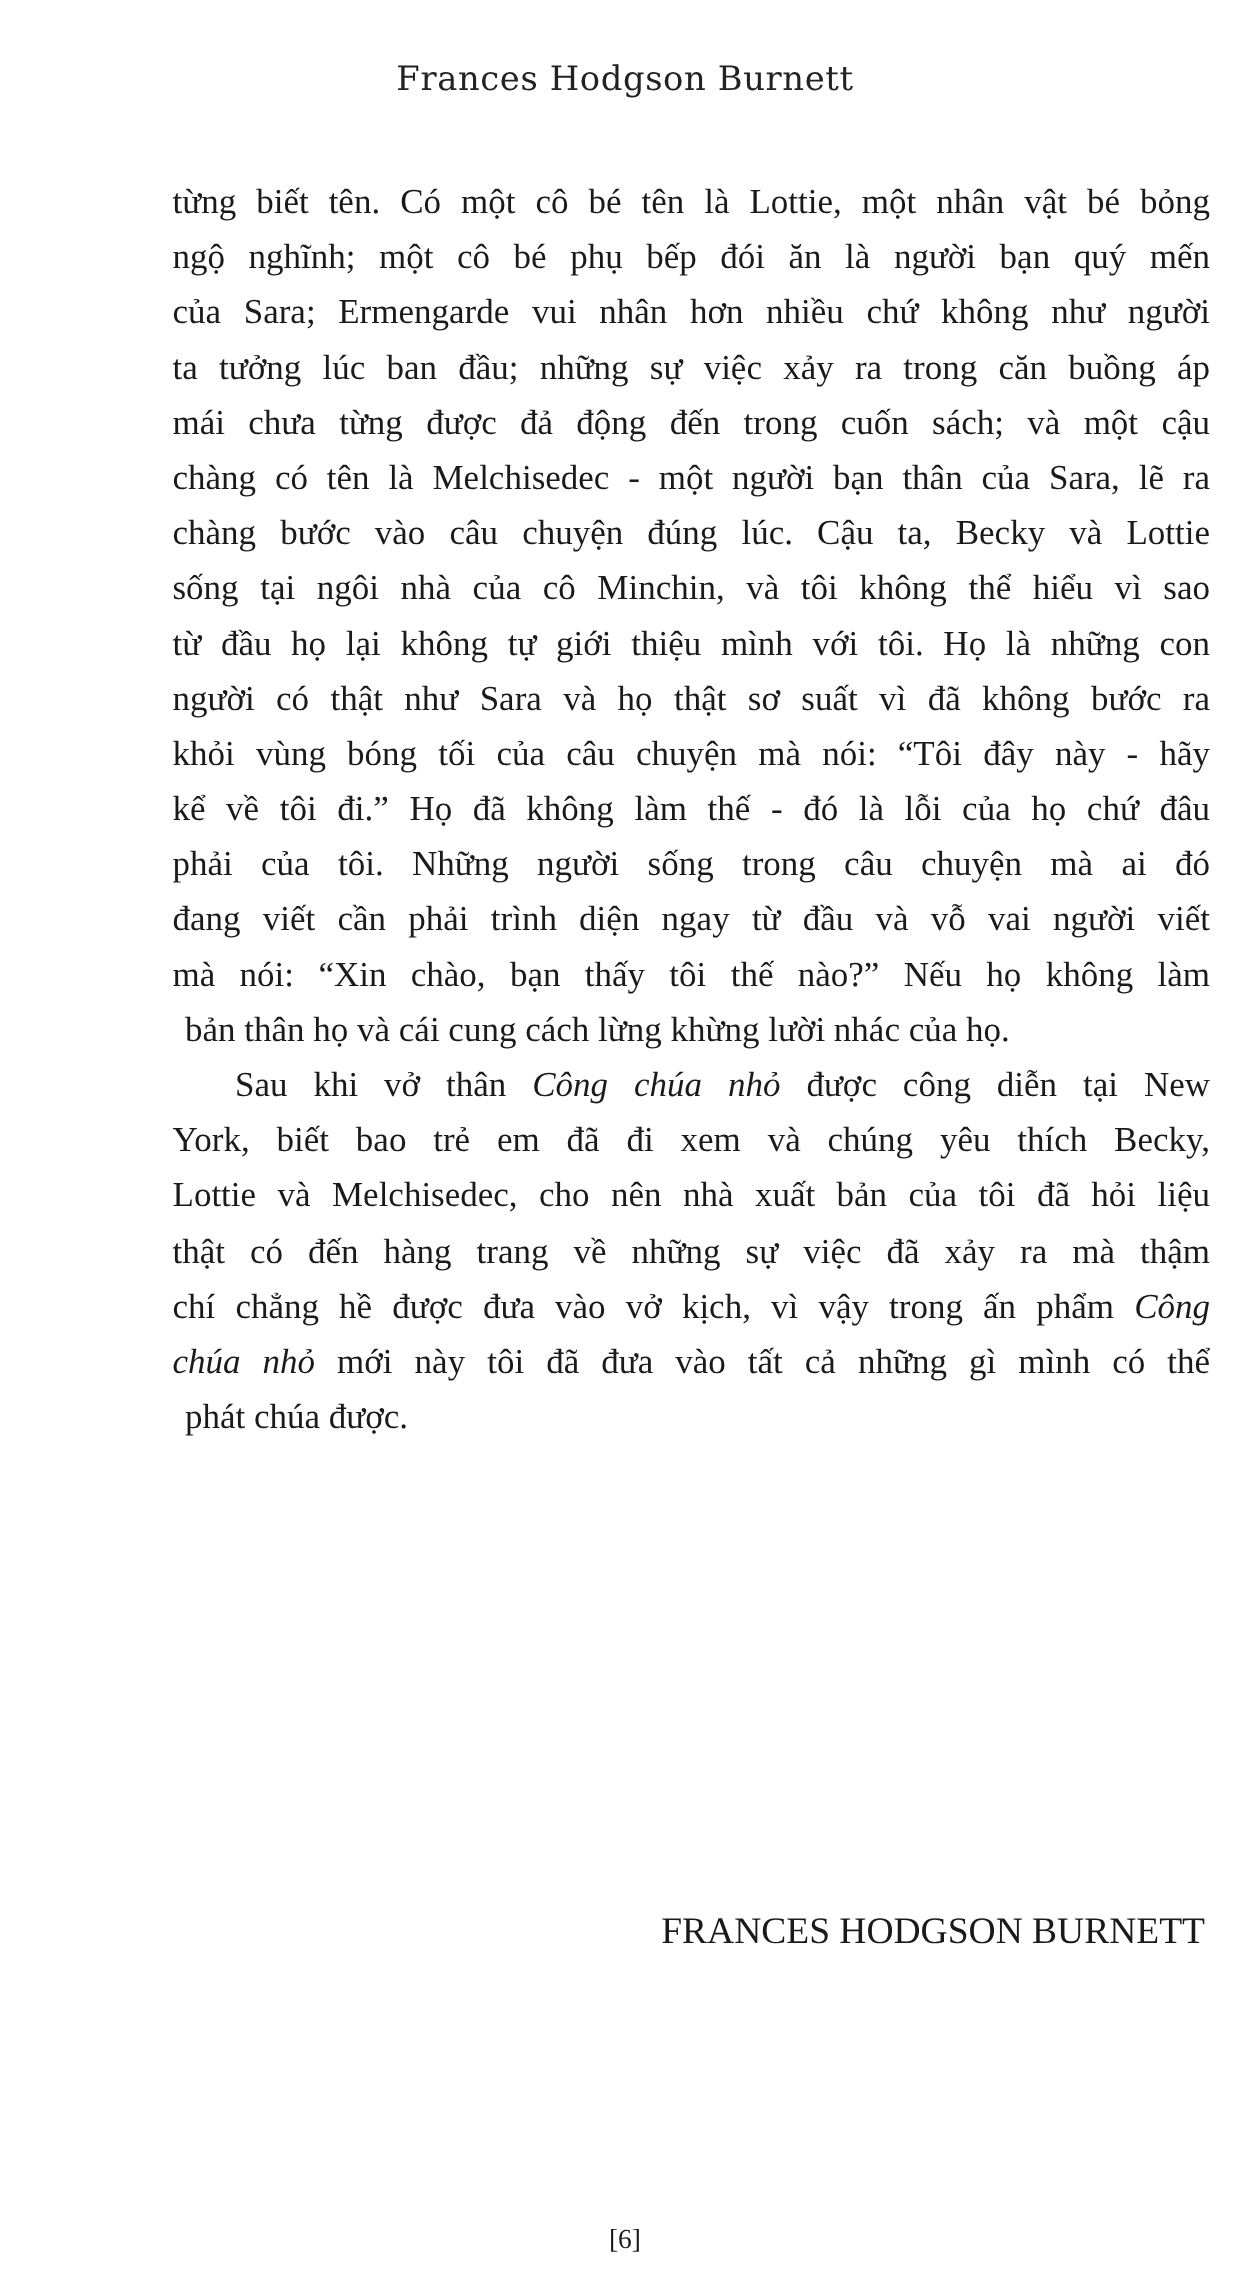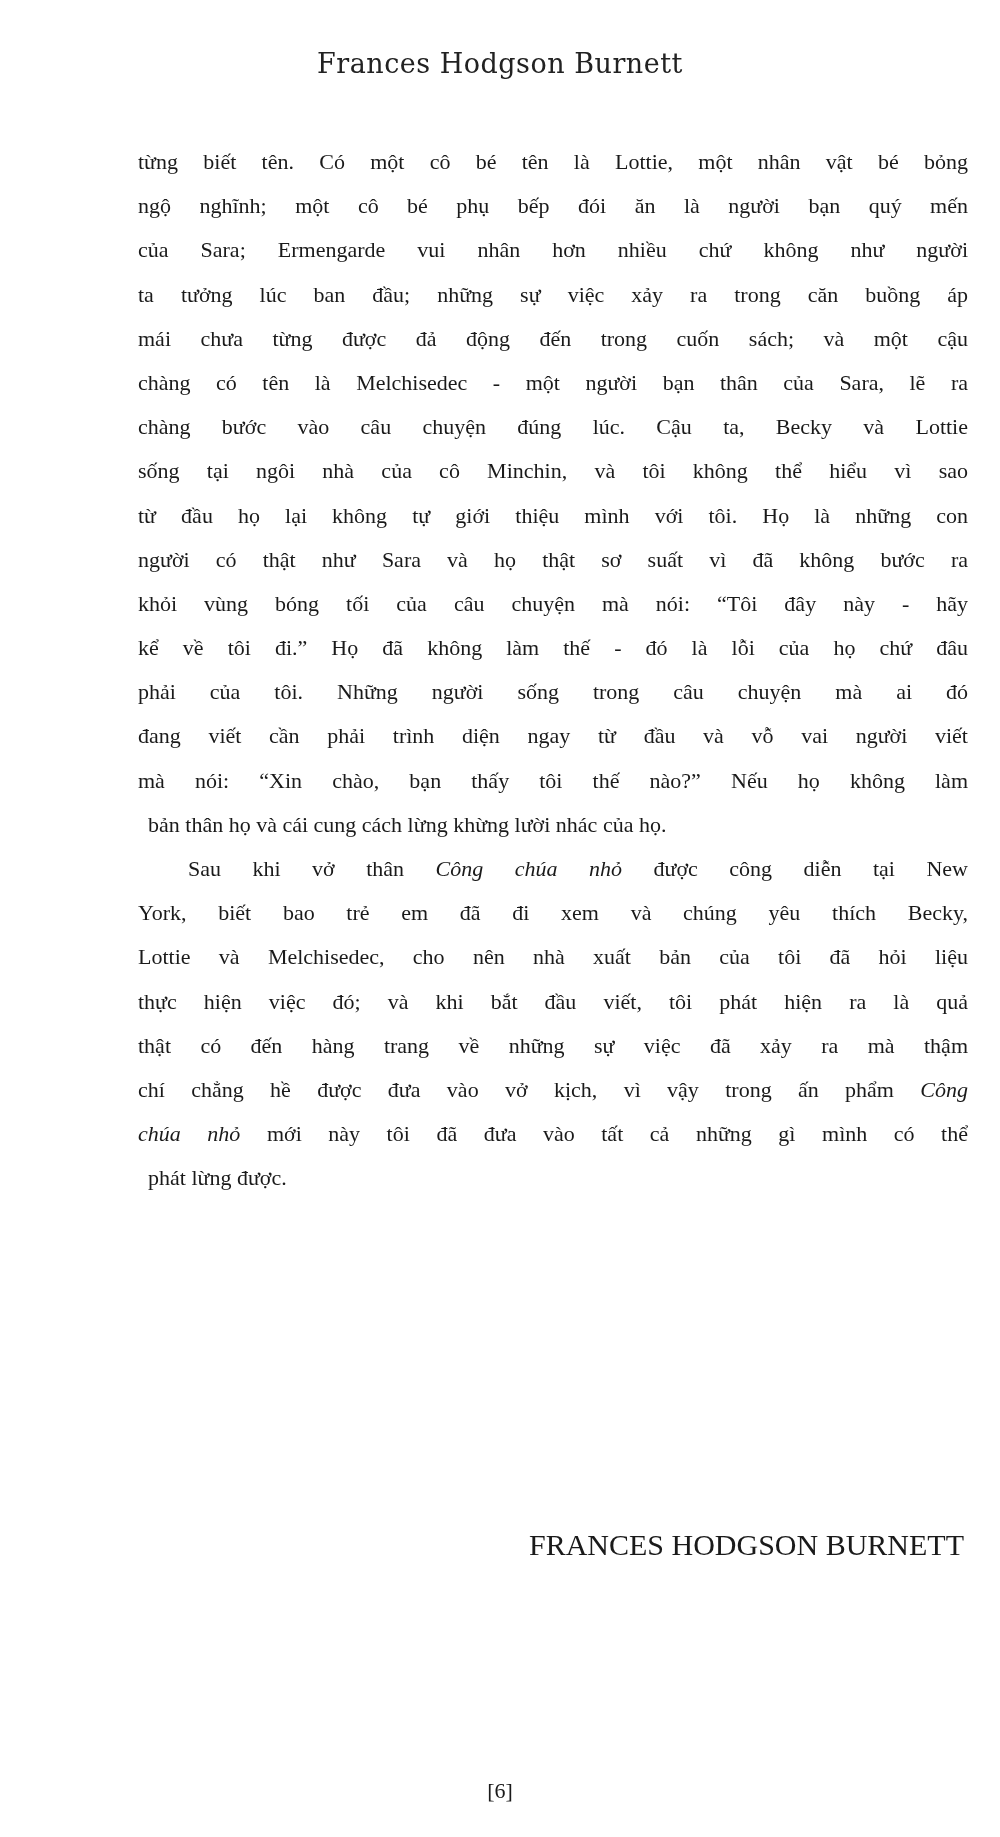--- a/index.html
+++ b/index.html
@@ -25,21 +25,21 @@
       letter-spacing: 0.5px;
       font-family: "DejaVu Serif", "Liberation Serif", serif;
       font-weight: normal;
       color: #222;
     }
     .body-text {
       position: absolute;
       top: 140px;
       left: 138px;
       width: 830px;
-      font-size: 22px;
+      font-size: 28px;
       line-height: 44.2px;
     }
     .line {
       display: block;
       white-space: nowrap;
       text-align: justify;
       text-align-last: justify;
       height: 44.2px;
     }
     .line.last {
@@ -87,22 +87,21 @@
   <span class="line">khỏi vùng bóng tối của câu chuyện mà nói: “Tôi đây này - hãy</span>
   <span class="line">kể về tôi đi.” Họ đã không làm thế - đó là lỗi của họ chứ đâu</span>
   <span class="line">phải của tôi. Những người sống trong câu chuyện mà ai đó</span>
   <span class="line">đang viết cần phải trình diện ngay từ đầu và vỗ vai người viết</span>
   <span class="line">mà nói: “Xin chào, bạn thấy tôi thế nào?” Nếu họ không làm</span>
   <span class="line last">bản thân họ và cái cung cách lừng khừng lười nhác của họ.</span>
 
   <span class="line indent"><span>Sau khi vở thân </span><em>Công chúa nhỏ</em><span> được công diễn tại New</span></span>
   <span class="line">York, biết bao trẻ em đã đi xem và chúng yêu thích Becky,</span>
   <span class="line">Lottie và Melchisedec, cho nên nhà xuất bản của tôi đã hỏi liệu</span>
-  <span class="line">thực hiện việc đó; và khi bắt đầu viết, tôi phát hiện ra là quả</span>
   <span class="line">thật có đến hàng trang về những sự việc đã xảy ra mà thậm</span>
   <span class="line"><span>chí chẳng hề được đưa vào vở kịch, vì vậy trong ấn phẩm </span><em>Công</em></span>
   <span class="line"><em>chúa nhỏ</em><span> mới này tôi đã đưa vào tất cả những gì mình có thể</span></span>
-  <span class="line last">phát lừng được.</span>
+  <span class="line last">phát chúa được.</span>
 </div>
 
 <div class="signature">FRANCES HODGSON BURNETT</div>
 
 <div class="page-number">[6]</div>
 
 </body></html>

